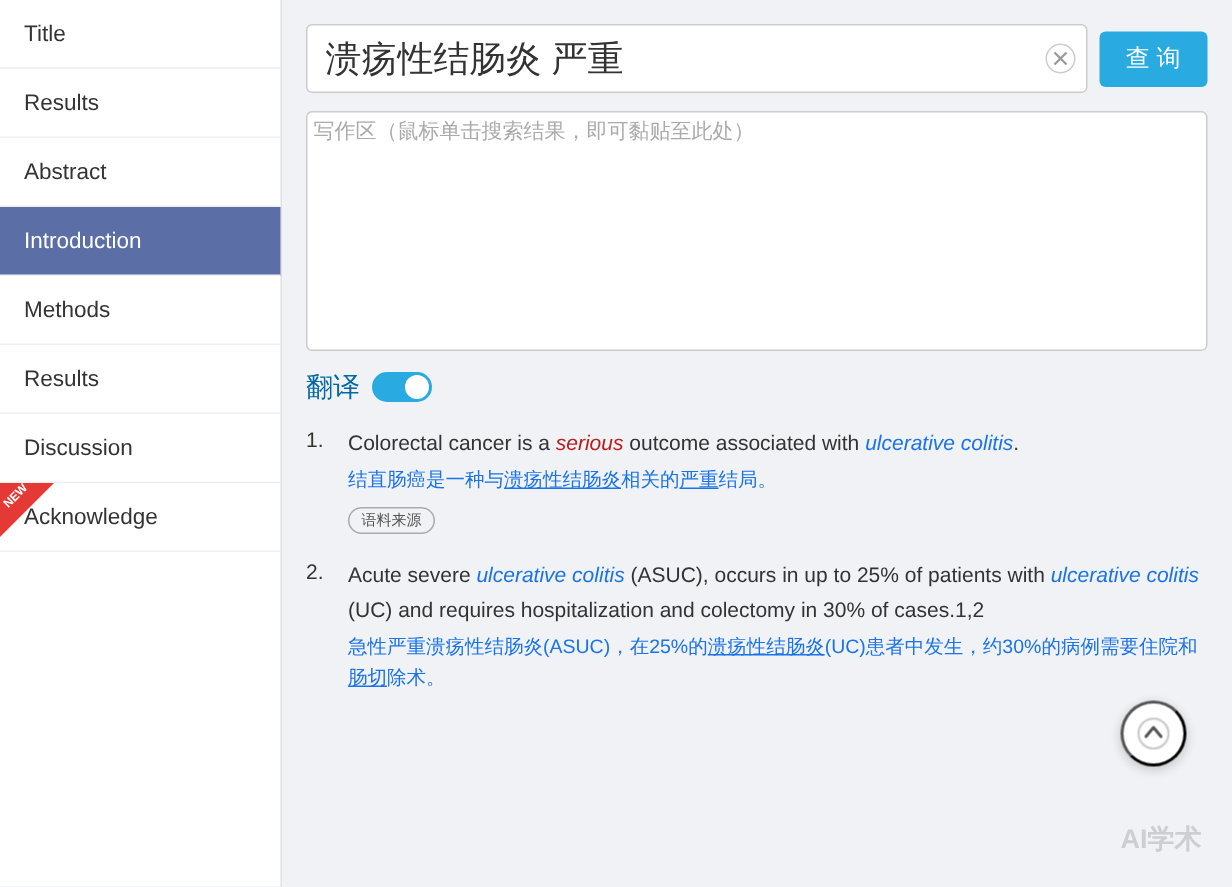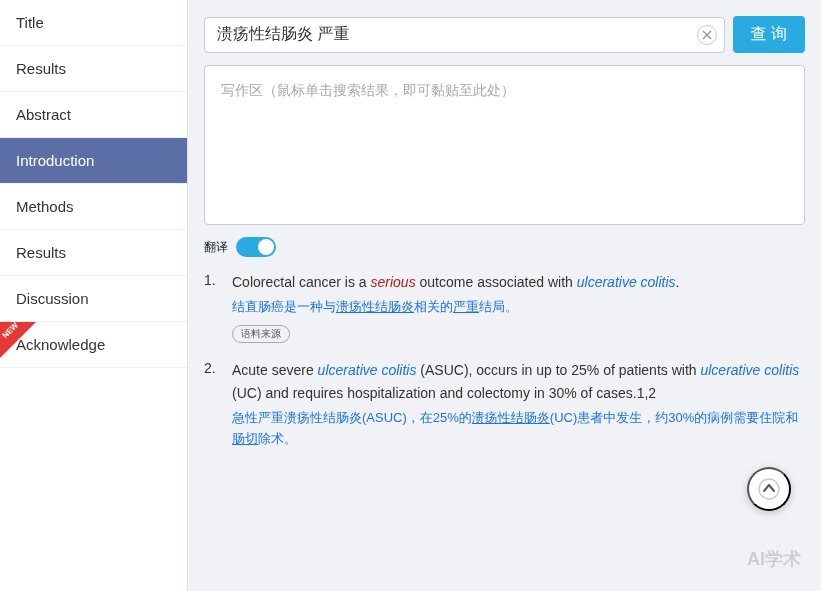--- a/index.html
+++ b/index.html
@@ -77,21 +77,21 @@
       flex: 1;
       position: relative;
       display: flex;
       align-items: center;
     }
     .search-input {
       width: 100%;
       border: 1px solid #ccc;
       border-radius: 4px;
       padding: 8px 32px 8px 12px;
-      font-size: 16px;
+      font-size: 24px;
       color: #333;
       outline: none;
       background: #fff;
     }
     .clear-btn {
       position: absolute;
       right: 8px;
       background: none;
       border: none;
       cursor: pointer;
@@ -114,37 +114,37 @@
       font-size: 16px;
       cursor: pointer;
       white-space: nowrap;
     }
 
     
     .writing-area {
       background: #fff;
       border: 1px solid #ccc;
       border-radius: 4px;
-      padding: 16px;
+      padding: 4px;
       min-height: 160px;
       color: #aaa;
       font-size: 14px;
       margin-bottom: 12px;
     }
 
     
     .translate-row {
       display: flex;
       align-items: center;
       gap: 8px;
       margin-bottom: 14px;
     }
     .translate-label {
-      color: #0f172a;
-      font-size: 12px;
+      color: #0369a1;
+      font-size: 18px;
     }
     .toggle-wrap {
       position: relative;
       width: 40px;
       height: 20px;
     }
     .toggle-track {
       width: 40px;
       height: 20px;
       background: #29abe2;

